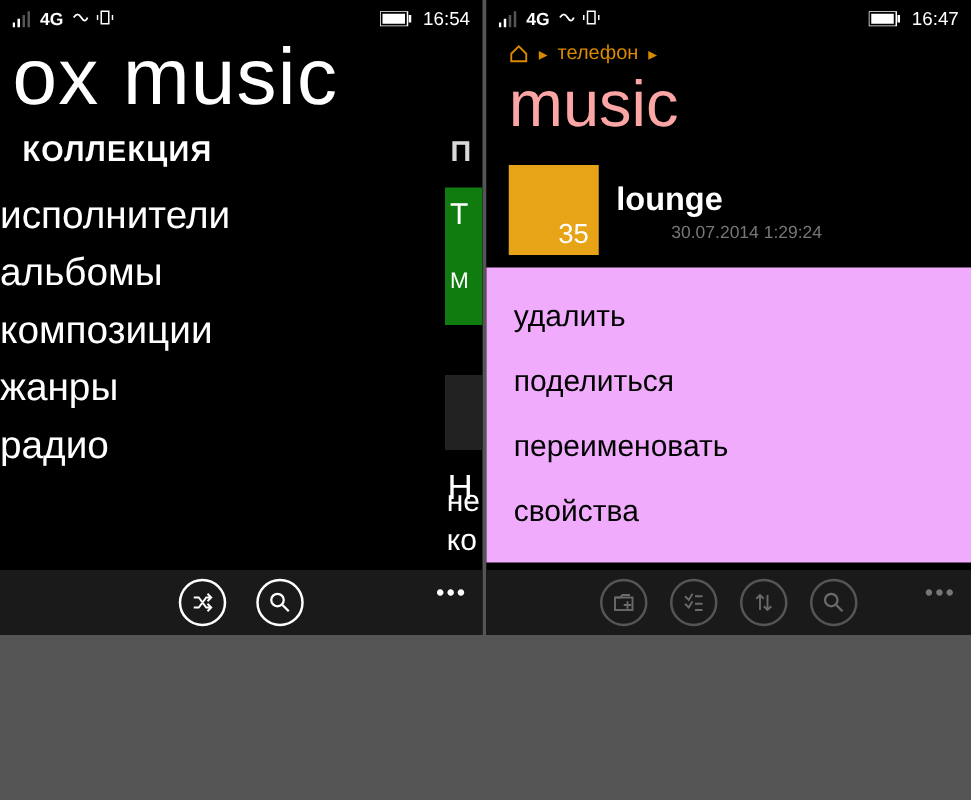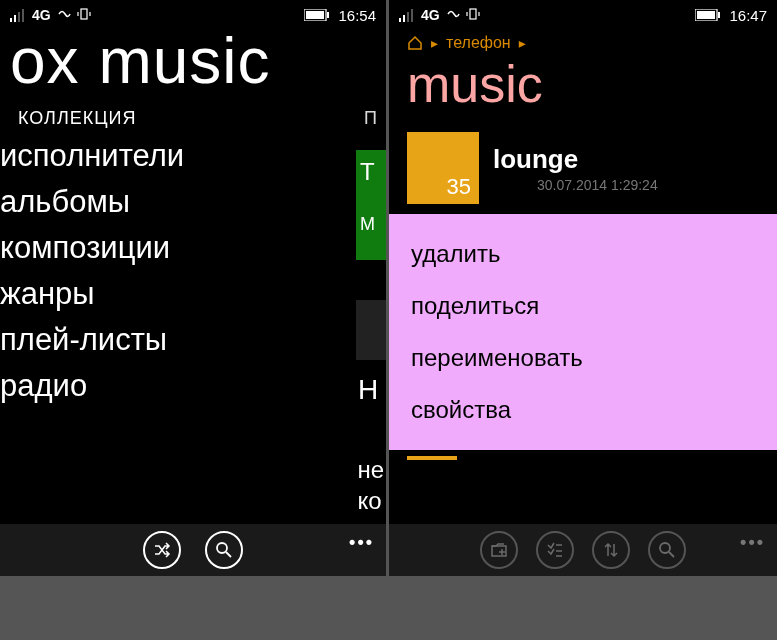--- a/index.html
+++ b/index.html
@@ -8,21 +8,21 @@
   font-family: 'Segoe UI', 'Segoe WP', Arial, sans-serif;
   width: 777px;
   height: 640px;
   overflow: hidden;
   display: flex;
   gap: 3px;
 }
 .phone {
   background: #000;
   color: #fff;
-  height: 576px;
+  height: 508px;
   position: relative;
   display: flex;
   flex-direction: column;
   overflow: hidden;
 }
 .phone-left { width: 386px; }
 .phone-right { width: 388px; }
 
 
 .status-bar {
@@ -48,24 +48,24 @@
   margin-top: -4px;
   white-space: nowrap;
   letter-spacing: 1px;
 }
 .section-row {
   display: flex;
   padding-left: 18px;
   gap: 40px;
 }
 .section-header {
-  font-size: 18px;
-  font-weight: 400;
+  font-size: 23px;
+  font-weight: 700;
   letter-spacing: 1px;
-  margin-bottom: 4px;
+  margin-bottom: 14px;
 }
 .section-header.secondary { opacity: 0.85; }
 
 .menu-list {
   display: flex;
   flex-direction: column;
 }
 .menu-item {
   font-size: 31px;
   font-weight: 300;
@@ -255,21 +255,20 @@
   <div class="section-row">
     <div class="section-header">КОЛЛЕКЦИЯ</div>
     <div class="section-header secondary" style="margin-left:auto;padding-right:8px">П</div>
   </div>
 
   <div class="menu-list">
     <div class="menu-item">исполнители</div>
     <div class="menu-item">альбомы</div>
     <div class="menu-item">композиции</div>
     <div class="menu-item">жанры</div>
-    <div class="menu-item">плей-листы</div>
     <div class="menu-item">радио</div>
   </div>
 
   <div class="right-peek">
     <div class="peek-tile">
       <div>T</div>
       <div style="font-size:18px;margin-top:28px">M</div>
     </div>
     <div style="height:40px;background:#000"></div>
     <div style="height:60px;background:#222"></div>

